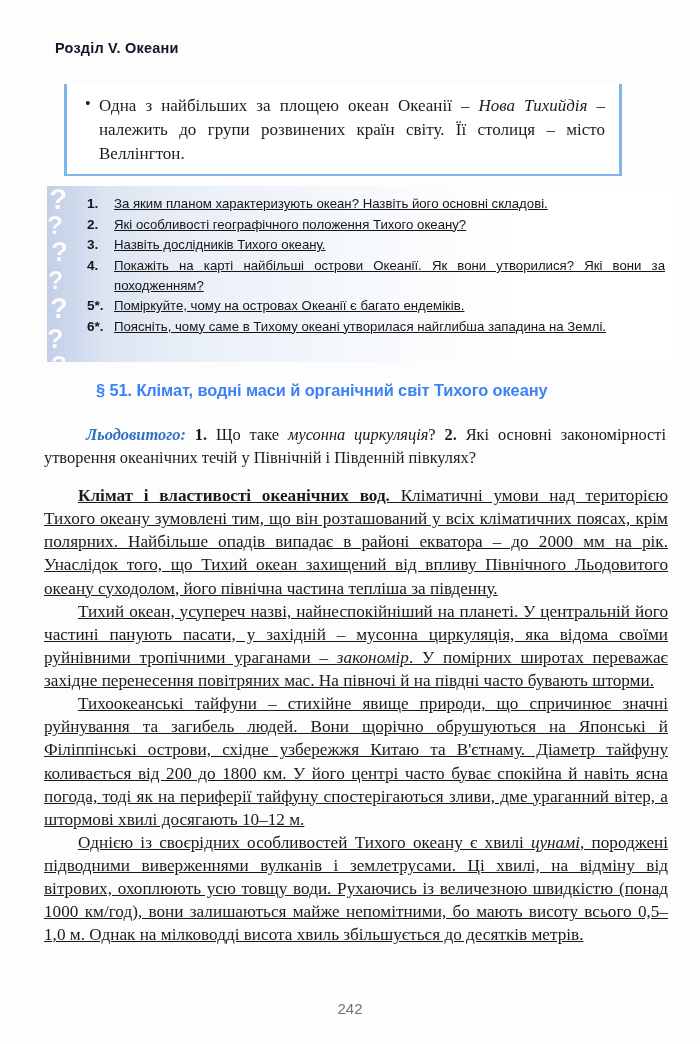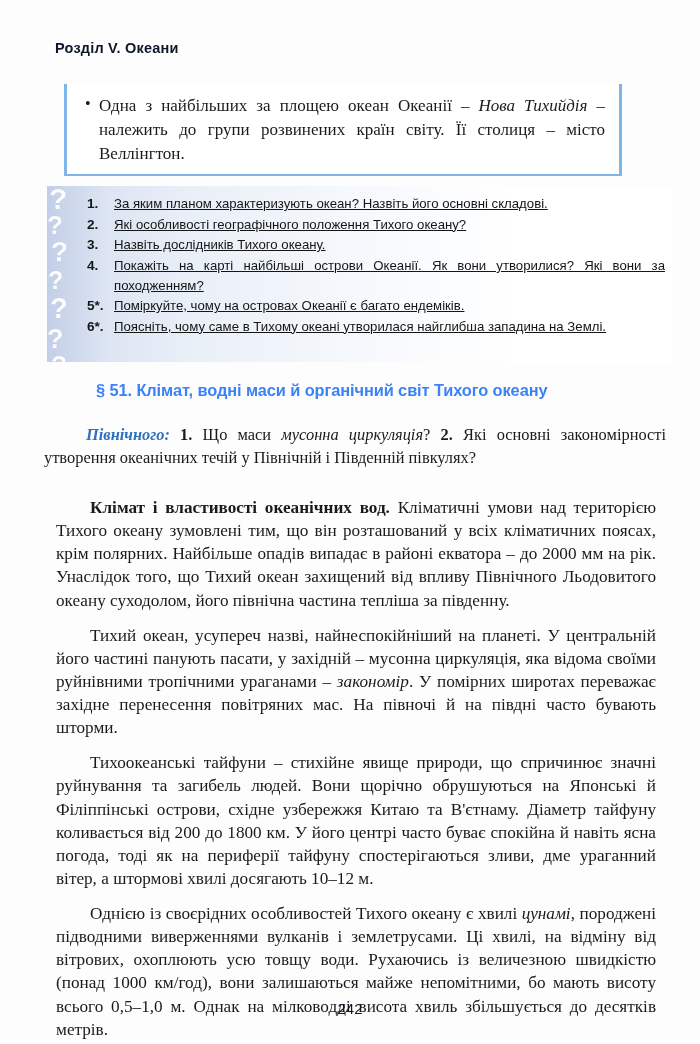--- a/index.html
+++ b/index.html
@@ -159,36 +159,37 @@
   .body-text {
     position: absolute;
     left: 44px;
     top: 484px;
     width: 624px;
     font-size: 17.2px;
     line-height: 1.345;
     text-align: justify;
   }
   .body-text p {
-    margin: 12px;
+    margin: 0;
     text-indent: 34px;
+    text-decoration: underline;
   }
   .body-text p b { font-weight: bold; }
   .body-text p i { font-style: italic; }
 
   
   .page-number {
     position: absolute;
     left: 0;
     top: 1000px;
     width: 700px;
     text-align: center;
     font-family: "Liberation Sans", "DejaVu Sans", sans-serif;
     font-size: 15px;
-    color: #0f172a;
+    color: #737373;
   }
 </style>
 </head>
 <body>
 
 <div class="page">
 
   <div class="running-head">Розділ V. Океани</div>
 
   <div class="callout">
@@ -231,21 +232,21 @@
       </div>
       <div class="qrow">
         <span class="qnum">6*.</span>
         <span class="qtext">Поясніть, чому саме в Тихому океані утворилася найглибша западина на Землі.</span>
       </div>
     </div>
   </div>
 
   <div class="section-heading">§ 51. Клімат, водні маси й органічний світ Тихого океану</div>
 
-  <div class="recall"><span class="lead">Північного:</span><b> 1.</b><span> Що маси </span><i>мусонна циркуляція</i><span>? </span><b>2.</b><span> Які основні закономір­ності утворення океанічних течій у Північній і Південній півкулях?</span></div>
+  <div class="recall"><span class="lead">Льодовитого:</span><b> 1.</b><span> Що таке </span><i>мусонна циркуляція</i><span>? </span><b>2.</b><span> Які основні закономір­ності утворення океанічних течій у Північній і Південній півкулях?</span></div>
 
   <div class="body-text">
     <p><b>Клімат і властивості океанічних вод.</b><span> Кліматичні умови над тери­торією Тихого океану зумовлені тим, що він розташований у всіх клі­матичних поясах, крім полярних. Найбільше опадів випадає в районі екватора – до 2000 мм на рік. Унаслідок того, що Тихий океан захище­ний від впливу Північного Льодовитого океану суходолом, його пів­нічна частина тепліша за південну.</span></p>
     <p><span>Тихий океан, усупереч назві, найнеспокійніший на планеті. У цент­ральній його частині панують пасати, у західній – мусонна циркуляція, яка відома своїми руйнівними тропічними ураганами – </span><i>закономір</i><span>. У помірних широтах переважає західне перенесення повітряних мас. На півночі й на півдні часто бувають шторми.</span></p>
     <p>Тихоокеанські тайфуни – стихійне явище природи, що спричинює значні руйнування та загибель людей. Вони щорічно обрушуються на Японські й Філіппінські острови, східне узбережжя Китаю та В'єтнаму. Діаметр тайфуну коливається від 200 до 1800 км. У його центрі часто бу­ває спокійна й навіть ясна погода, тоді як на периферії тайфуну спостері­гаються зливи, дме ураганний вітер, а штормові хвилі досягають 10–12 м.</p>
     <p><span>Однією із своєрідних особливостей Тихого океану є хвилі </span><i>цунамі</i><span>, породжені підводними виверженнями вулканів і землетрусами. Ці хвилі, на відміну від вітрових, охоплюють усю товщу води. Рухаю­чись із величезною швидкістю (понад 1000 км/год), вони залиша­ються майже непомітними, бо мають висоту всього 0,5–1,0 м. Однак на мілководді висота хвиль збільшується до десятків метрів.</span></p>
   </div>
 
   <div class="page-number">242</div>
 

